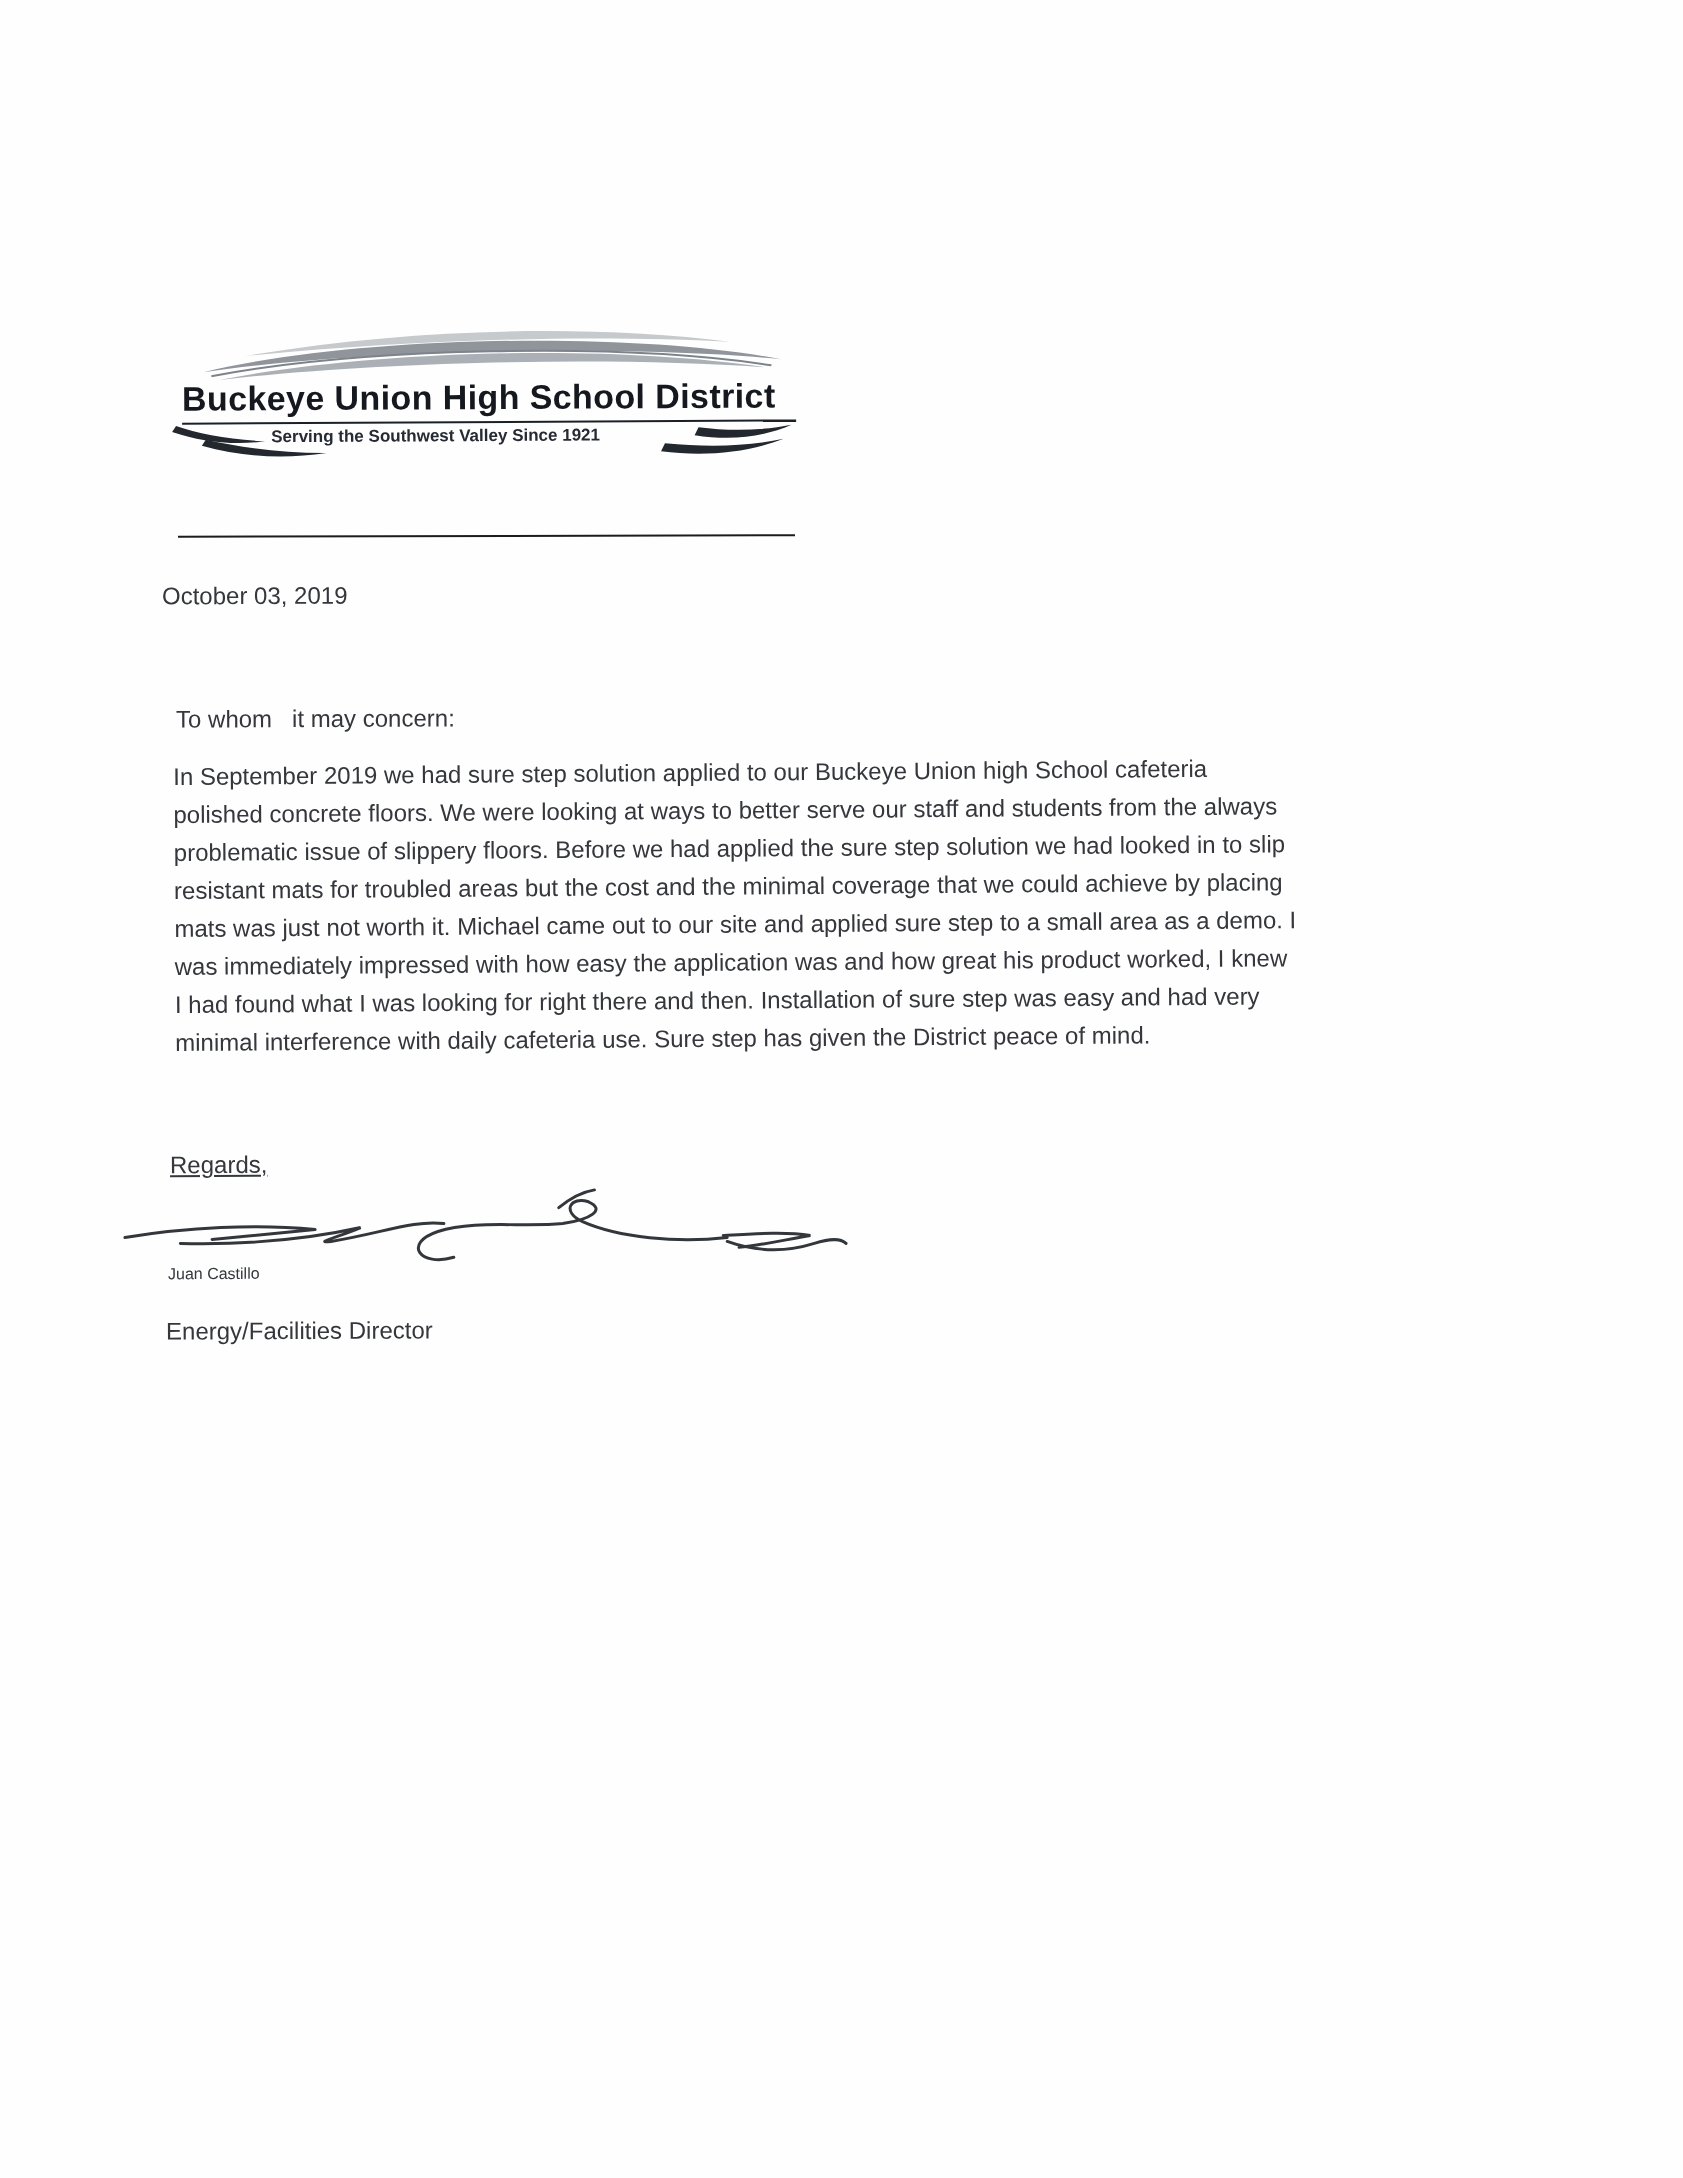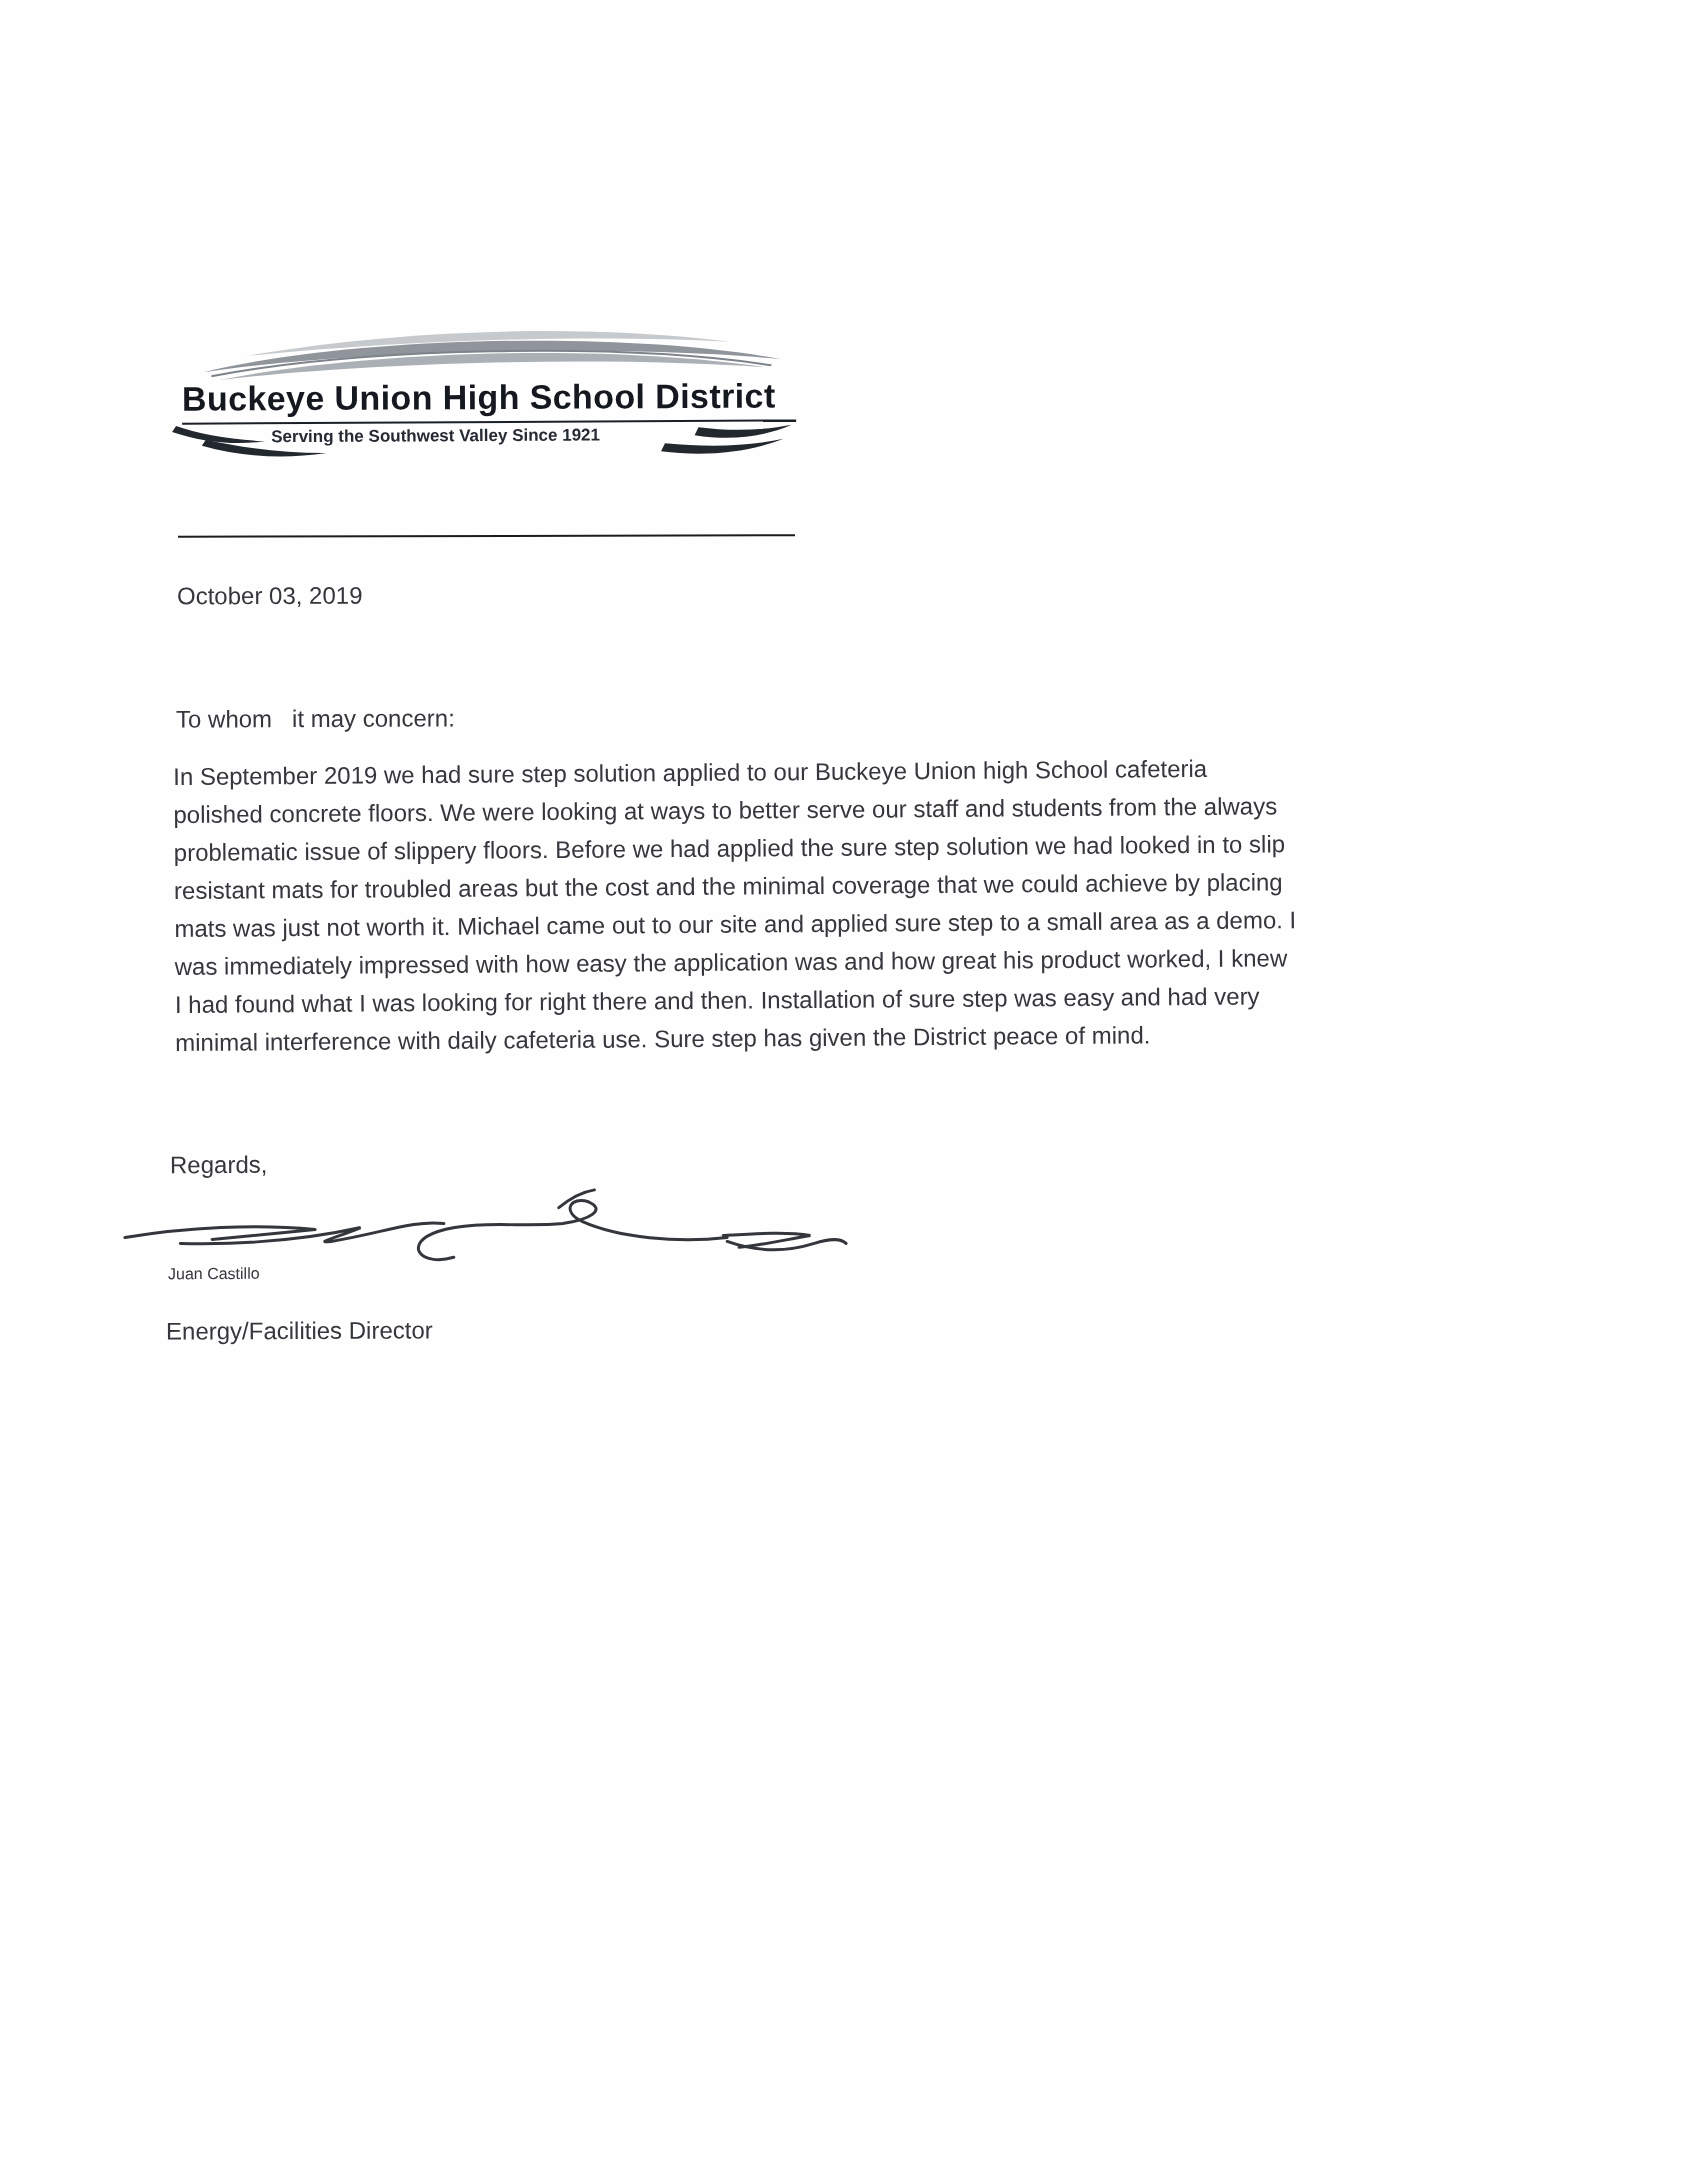--- a/index.html
+++ b/index.html
@@ -63,21 +63,21 @@
     top: 535px;
     width: 617px;
     height: 2px;
     background: #1c1c1c;
     transform: rotate(-0.15deg);
   }
 
   
   .date-line {
     position: absolute;
-    left: 177px;
+    left: 162px;
     top: 582px;
     font-size: 24px;
     transform: rotate(-0.2deg);
   }
   .salutation {
     position: absolute;
     left: 176px;
     top: 705px;
     font-size: 24px;
     white-space: pre-wrap;
@@ -95,20 +95,21 @@
     font-size: 24px;
     line-height: 38px;
     white-space: nowrap;
   }
   .closing {
     position: absolute;
     left: 170px;
     top: 1151px;
     font-size: 24px;
     transform: rotate(-0.3deg);
+    text-decoration: underline;
   }
   .signature-svg {
     position: absolute;
     left: 117px;
     top: 1178px;
     width: 733px;
     height: 109px;
   }
   .signer-name {
     position: absolute;

